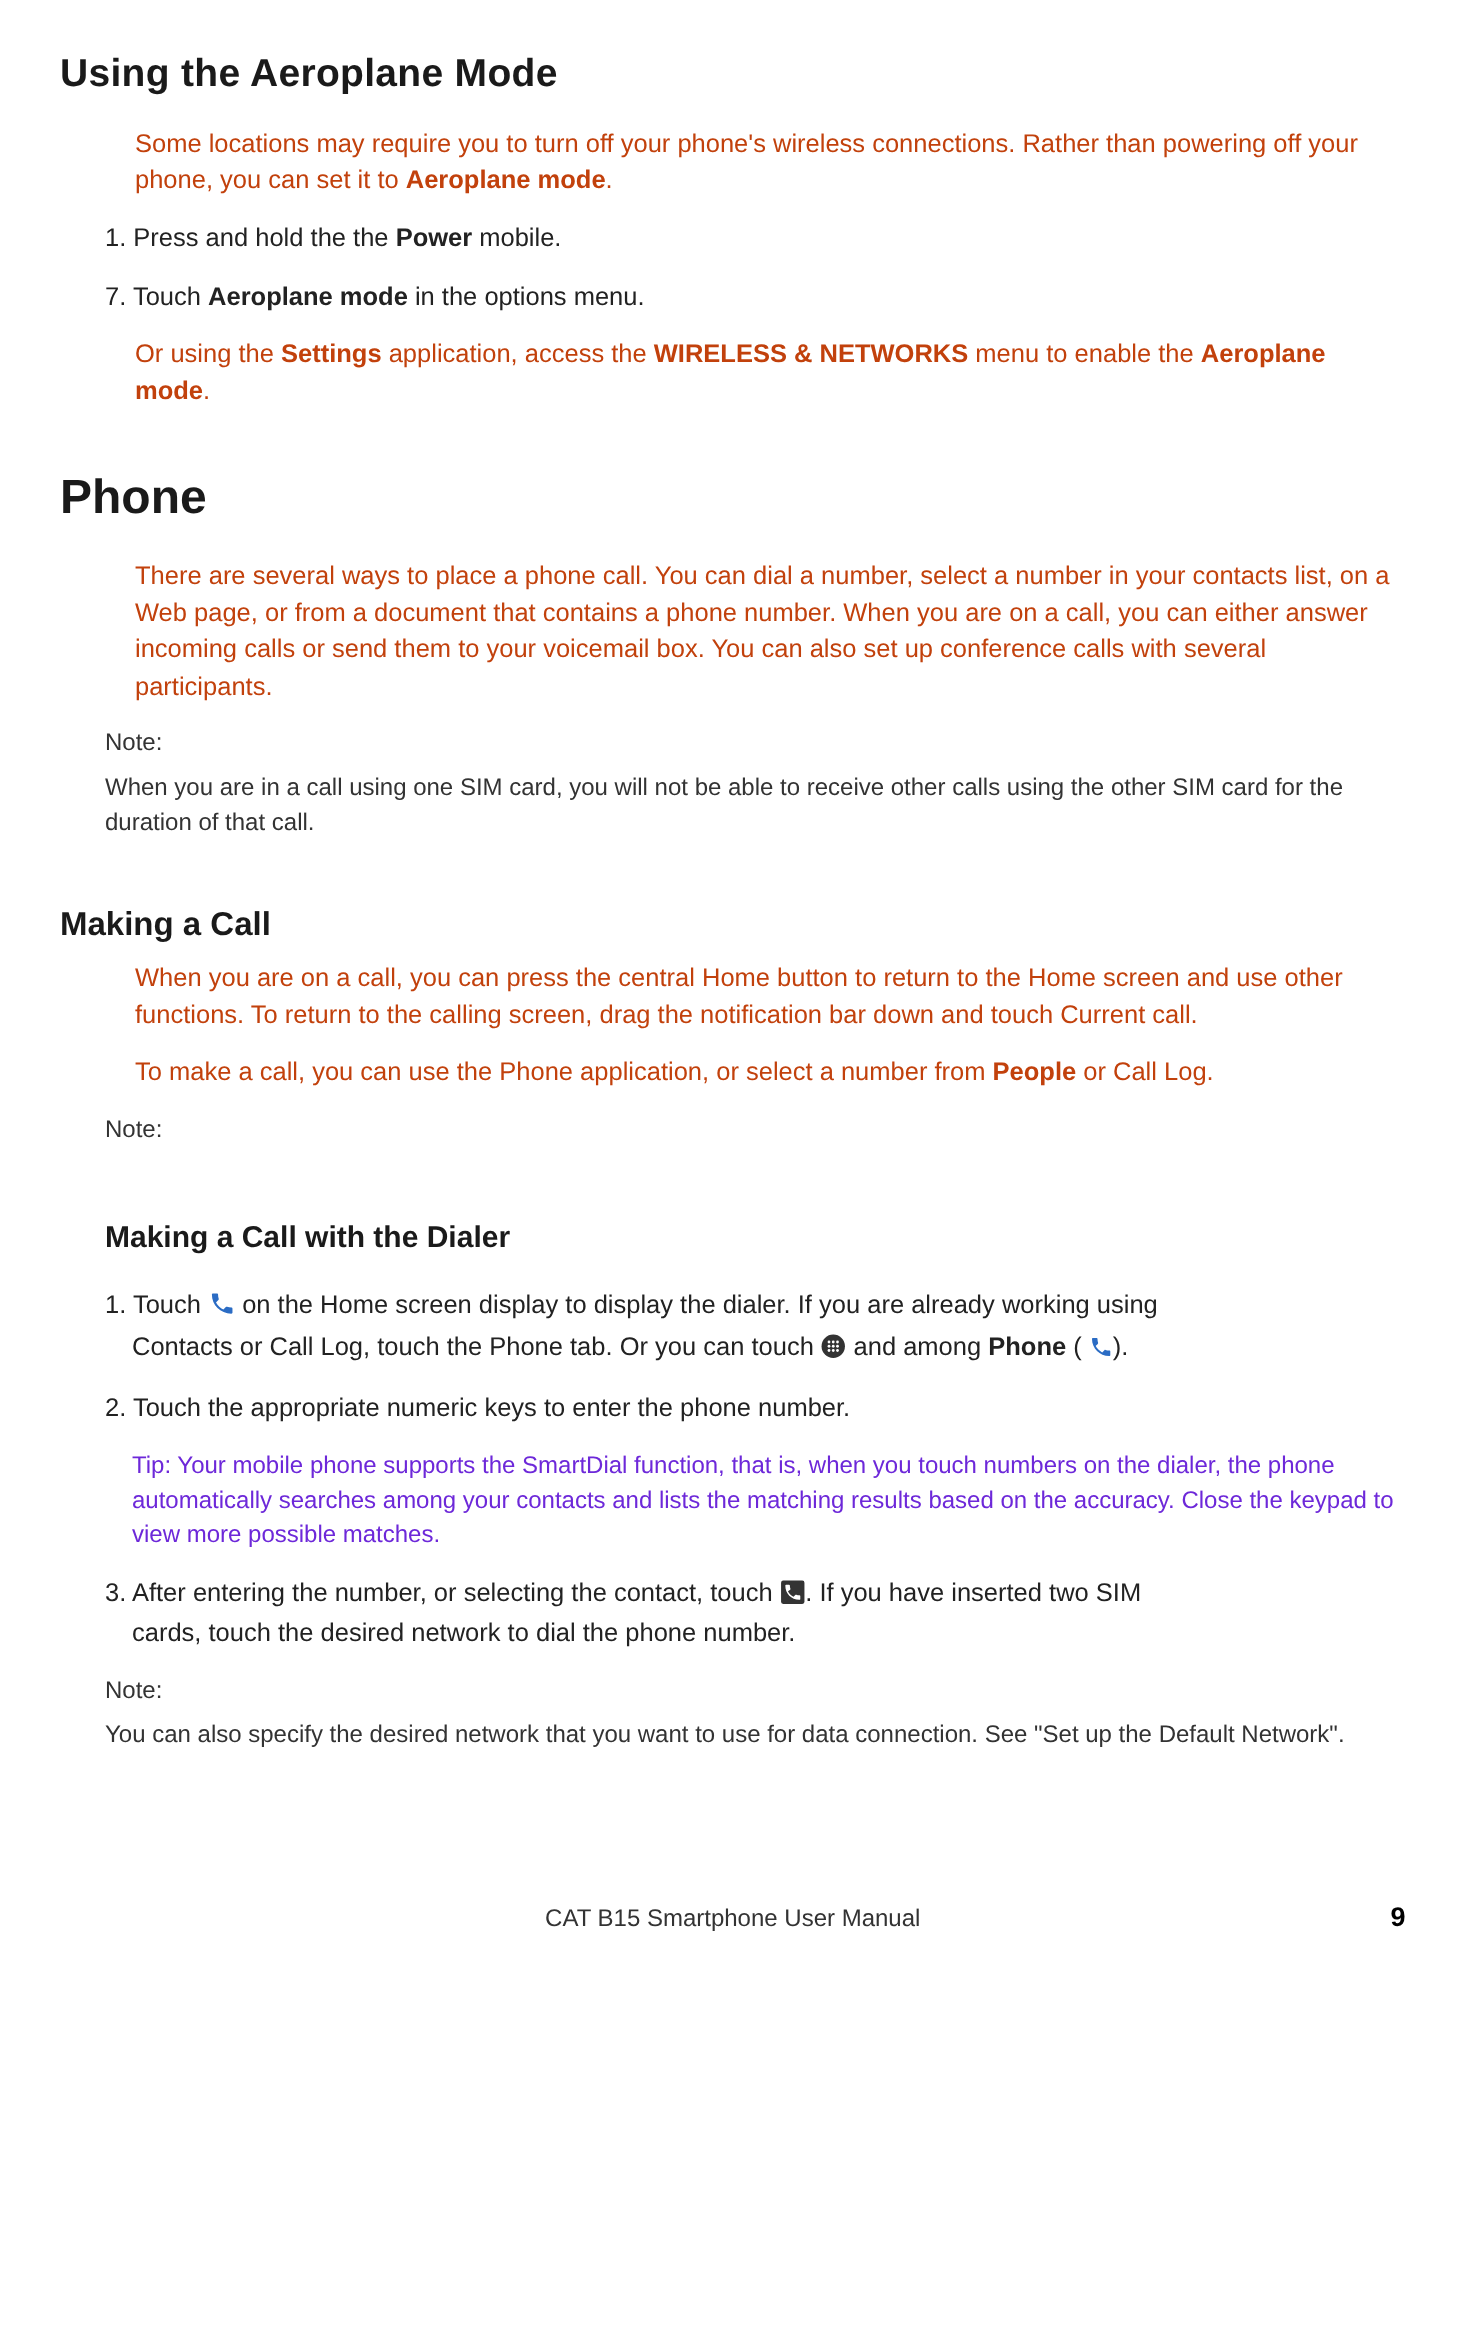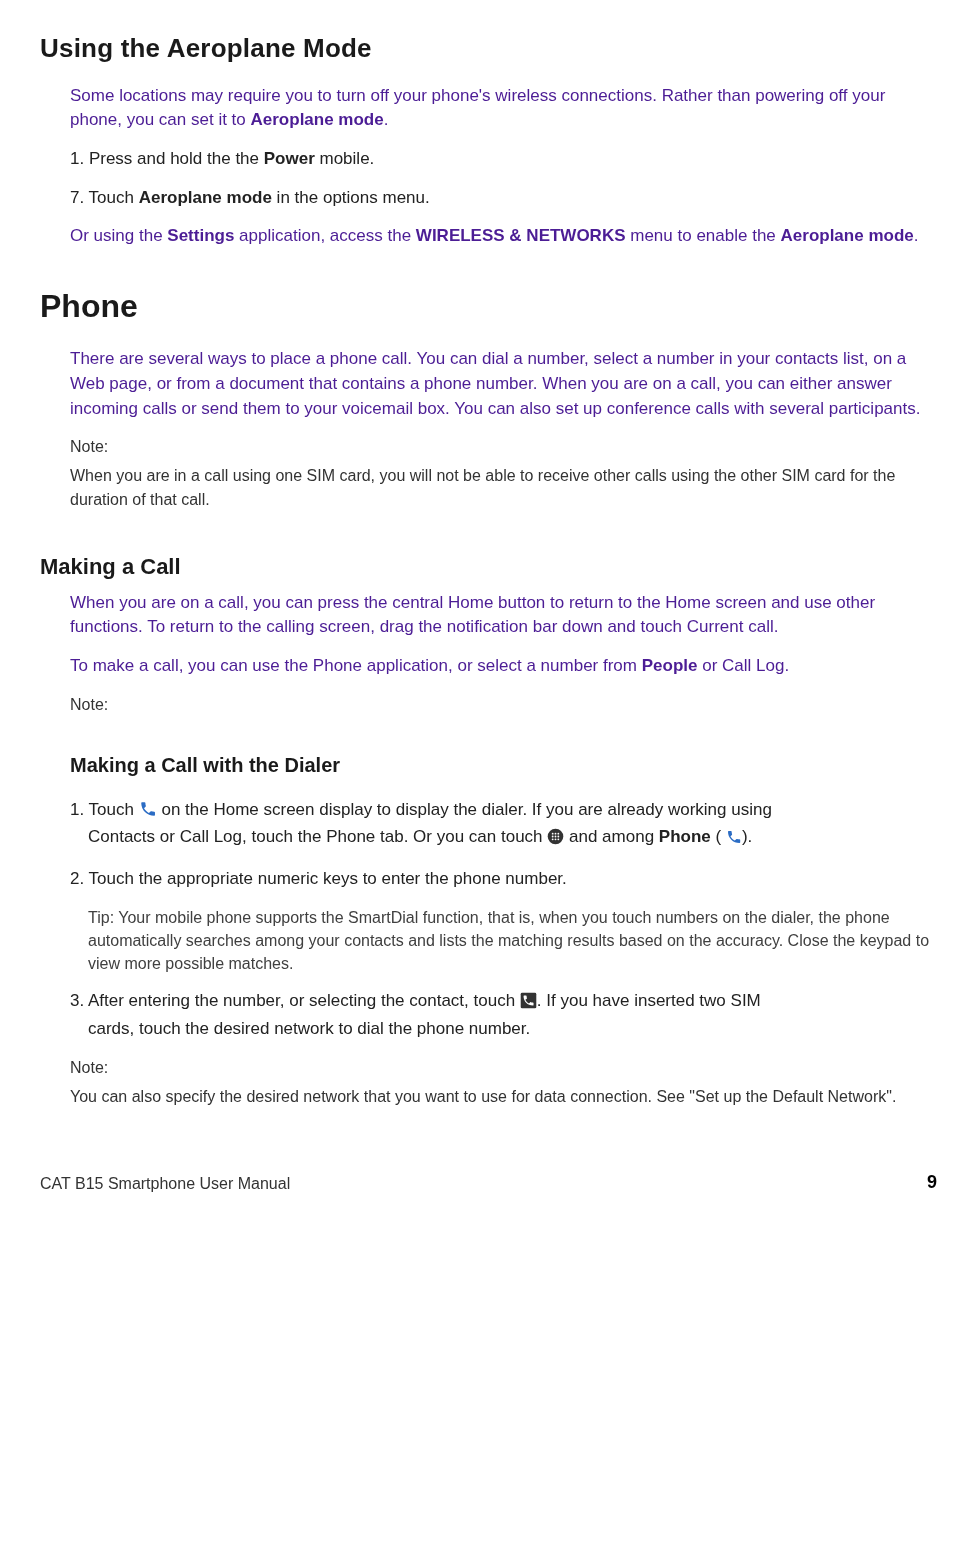--- a/index.html
+++ b/index.html
@@ -34,28 +34,29 @@
       font-size: 22px;
       margin-top: 40px;
       margin-bottom: 8px;
       margin-left: -30px;
       color: #1a1a1a;
     }
     .h3 {
       font-family: "Arial Black", Arial, sans-serif;
       font-weight: 900;
       font-size: 20px;
-      margin-top: 35px;
+      margin-top: 46px;
       margin-bottom: 18px;
       color: #1a1a1a;
     }
     .para {
       font-size: 17px;
       margin-bottom: 14px;
-      color: #4c1d95;
+      color: #c2410c;
+      margin-left: 20px;
     }
     .step {
       font-size: 17px;
       margin-bottom: 14px;
       color: #222;
     }
     .step .cont {
       display: block;
       padding-left: 18px;
     }
@@ -65,33 +66,33 @@
       margin-bottom: 6px;
     }
     .note-body {
       font-size: 16px;
       color: #333;
       margin-bottom: 14px;
     }
     .tip {
       font-size: 16px;
       padding-left: 18px;
-      color: #404040;
+      color: #6d28d9;
       margin-bottom: 14px;
     }
     b, strong { font-weight: 700; }
     .icon {
       display: inline-block;
       vertical-align: -3px;
     }
     .footer {
       position: relative;
       width: 100%;
-      margin-top: 64px;
-      text-align: left;
+      margin-top: 100px;
+      text-align: center;
       font-size: 16px;
       color: #333;
     }
     .pagenum {
       position: absolute;
       right: 0;
       bottom: 0;
       font-size: 18px;
       font-weight: 700;
       color: #000;

